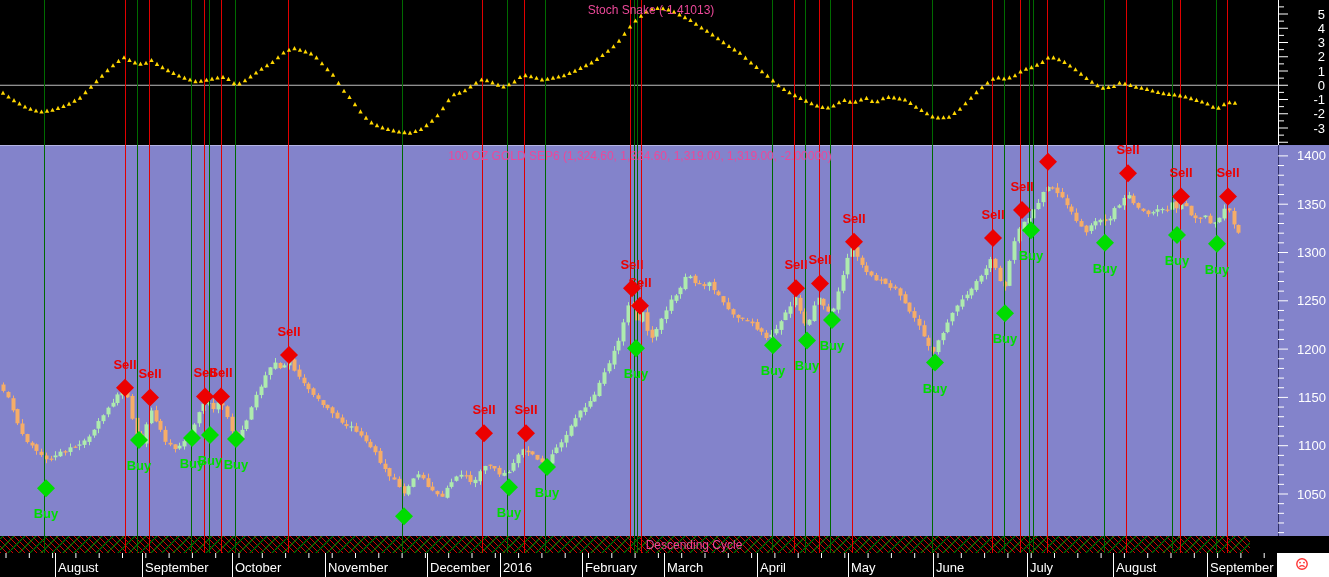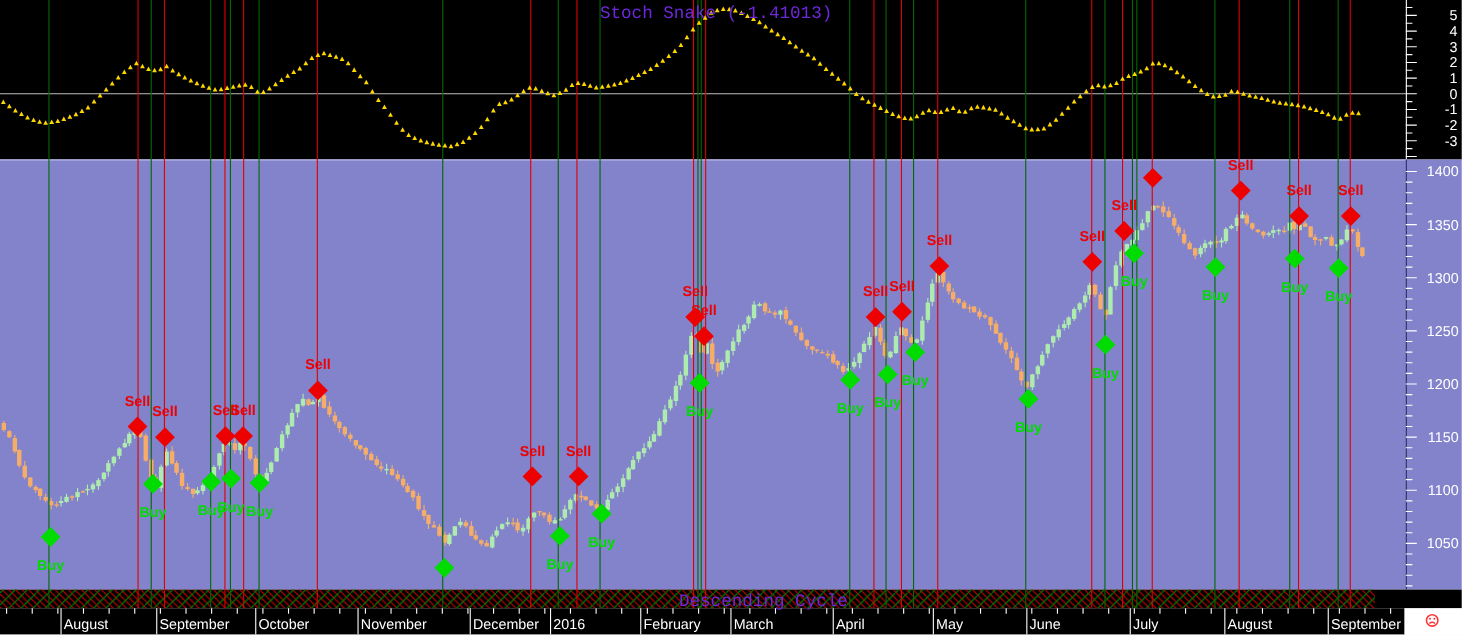--- a/index.html
+++ b/index.html
@@ -1,21 +1,21 @@
 <!DOCTYPE html>
 <html><head>
 <meta charset="utf-8">
 <style>
   html,body{margin:0;padding:0;background:#ffffff;}
   #app{position:relative;width:1329px;height:577px;overflow:hidden;background:#ffffff;
        font-family:"Liberation Sans",sans-serif;}
   #chart-svg{position:absolute;left:0;top:0;}
   svg text{font-family:"Liberation Sans",sans-serif;}
-  .overlay-title{position:absolute;color:#6d28d9;font-size:16px;white-space:nowrap;
-       transform:translateX(-50%);pointer-events:none;font-family:Liberation Mono, monospace;}
+  .overlay-title{position:absolute;color:#ec4899;font-size:12px;white-space:nowrap;
+       transform:translateX(-50%);pointer-events:none;}
   .stoch-title{left:651px;top:3px;}
   .main-title{left:640px;top:149px;}
   .cycle-label{left:694px;top:538px;}
 </style>
 </head>
 <body>
 
 <div id="app">
   <svg id="chart-svg" width="1329" height="577">
       <defs>
@@ -1066,14 +1066,15 @@
         <text x="1210" y="572" fill="#ffffff" font-size="13px">September</text>
       </g>
       <g>
         <circle cx="1302" cy="564" r="5.2" fill="none" stroke="#ff3333" stroke-width="1.4"></circle>
         <circle cx="1300" cy="562.6" r="0.9" fill="#ff3333"></circle>
         <circle cx="1304" cy="562.6" r="0.9" fill="#ff3333"></circle>
         <path d="M1299.4,566.8 Q1302,564.6 1304.6,566.8" fill="none" stroke="#ff3333" stroke-width="1.2"></path>
       </g>
     </svg>
   <div class="overlay-title stoch-title">Stoch Snake (-1.41013)</div>
+  <div class="overlay-title main-title">100 OZ GOLD SEP6 (1,324.60, 1,324.60, 1,319.00, 1,319.00, -2.00000)</div>
   <div class="overlay-title cycle-label">Descending Cycle</div>
 </div>
 
 </body></html>

